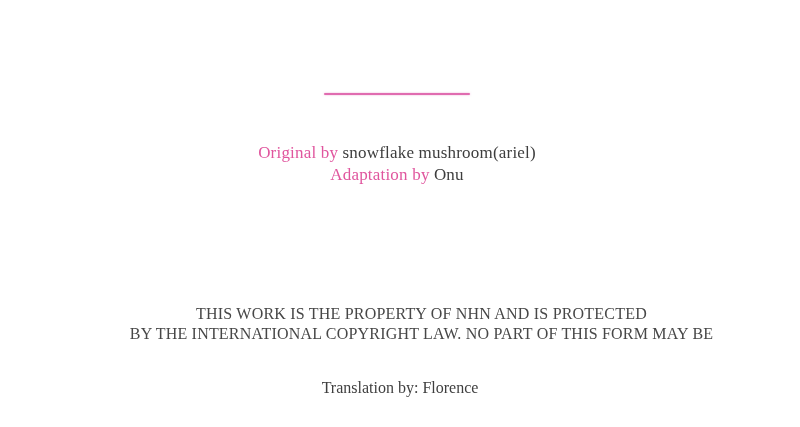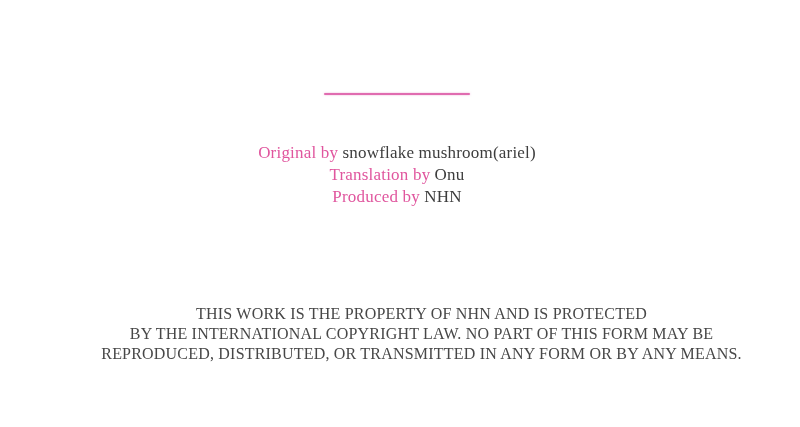--- a/index.html
+++ b/index.html
@@ -77,27 +77,24 @@
 
 <div class="page">
 
   <div class="divider"></div>
 
   <div class="credits">
     <div class="credit-line">
       <span class="credit-label">Original by</span><span class="credit-value">snowflake mushroom(ariel)</span>
     </div>
     <div class="credit-line">
-      <span class="credit-label">Translation by</span><span class="credit-value">Onu</span>
-    </div>
-    <div class="credit-line">
-      <span class="credit-label">Produced by</span><span class="credit-value">NHN</span>
+      <span class="credit-label">Adaptation by</span><span class="credit-value">Onu</span>
     </div>
   </div>
 
   <div class="copyright">
     <div class="copyright-line">THIS WORK IS THE PROPERTY OF NHN AND IS PROTECTED</div>
     <div class="copyright-line">BY THE INTERNATIONAL COPYRIGHT LAW. NO PART OF THIS FORM MAY BE</div>
-    <div class="copyright-line">REPRODUCED, DISTRIBUTED, OR TRANSMITTED IN ANY FORM OR BY ANY MEANS.</div>
   </div>
 
+  <div class="translation">Translation by: Florence</div>
 
 </div>
 
 </body></html>

